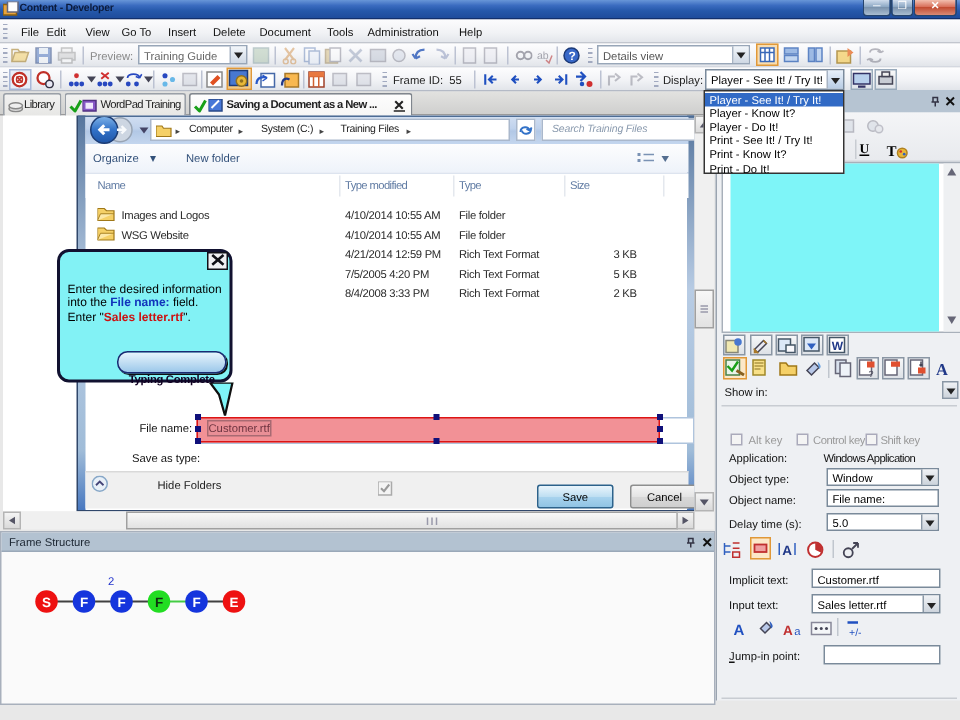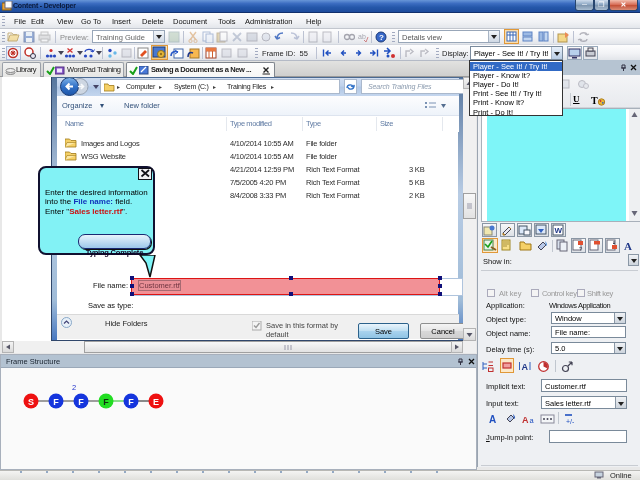--- a/index.html
+++ b/index.html
@@ -577,21 +577,20 @@
       <div id="footer">
         <svg style="position:absolute;left:4px;top:2px;" width="11" height="11">
             <circle cx="5.5" cy="5.5" r="5" fill="#e8f0f8" stroke="#88a8c8"></circle>
             <path d="M3 6.5 L5.5 4 L8 6.5" fill="none" stroke="#447" stroke-width="1.2"></path>
           </svg>
         <span style="position:absolute;left:17px;top:4px;font-size:7.5px;color:#222;margin-left:31px;">Hide Folders</span>
         <svg style="position:absolute;left:195px;top:6px;" width="10" height="10">
             <rect x="0" y="0" width="9" height="9" fill="#f4f4f4" stroke="#aaa"></rect>
             <path d="M2 4.5 L4 6.5 L7.5 2" fill="none" stroke="#9a9a9a" stroke-width="1.4"></path>
           </svg>
-        <span style="position:absolute;left:209px;top:6px;font-size:7.5px;color:#444;line-height:9px;display:block;width:90px;">Save in this format by default</span>
         <div style="position:absolute;left:301px;top:8px;width:51px;height:16px;background:linear-gradient(180deg,#eaf5fc,#bfdff2 50%,#a9d3ee 51%,#90c4e4);border:1px solid #2c628b;border-radius:2px;text-align:center;font-size:7.5px;padding-top:3px;">Save</div>
         <div style="position:absolute;left:363px;top:8px;width:46px;height:16px;background:linear-gradient(180deg,#f5f5f5,#e4e4e4 50%,#d8d8d8 51%,#cfcfcf);border:1px solid #8e8f8f;border-radius:2px;text-align:center;font-size:7.5px;padding-top:3px;">Cancel</div>
       </div>
     </div>
 
     <div class="abs" style="left:129px;top:201px;width:309px;height:17px;background:#f29196;border:1px solid #dd1414;"></div>
     <span class="abs" style="left:137px;top:204px;font-size:7.5px;color:#6e3440;background:#e98f96;outline:1px solid #a86a72;">Customer.rtf</span>
 
     <div class="abs" style="left:128px;top:199px;width:4px;height:4px;background:#10107a;"></div>
     <div class="abs" style="left:287px;top:199px;width:4px;height:4px;background:#10107a;"></div>
@@ -930,28 +929,20 @@
       <text x="30" y="23.5" font-size="9" font-weight="bold" fill="#fff" text-anchor="middle">S</text>
       <text x="55" y="23.5" font-size="9" font-weight="bold" fill="#fff" text-anchor="middle">F</text>
       <text x="80" y="23.5" font-size="9" font-weight="bold" fill="#fff" text-anchor="middle">F</text>
       <text x="105" y="23.5" font-size="9" font-weight="bold" fill="#103010" text-anchor="middle">F</text>
       <text x="130" y="23.5" font-size="9" font-weight="bold" fill="#fff" text-anchor="middle">F</text>
       <text x="155" y="23.5" font-size="9" font-weight="bold" fill="#fff" text-anchor="middle">E</text>
       <text x="71" y="9" font-size="7.5" fill="#2233cc">2</text>
     </svg>
   </div>
 
-  <div class="abs" id="statusbar">
-    <div style="position:absolute;left:20px;top:0px;width:420px;height:2px;background:repeating-linear-gradient(90deg,rgba(70,110,160,.55) 0 2px,transparent 2px 26px);"></div>
-    <svg style="position:absolute;left:594px;top:0px;" width="11" height="8">
-        <rect x="1" y="1" width="8" height="5" fill="#c8d4e0" stroke="#667"></rect>
-        <rect x="3" y="6" width="4" height="1.5" fill="#667"></rect>
-      </svg>
-    <span style="position:absolute;left:610px;top:0px;font-size:7.5px;color:#222;">Online</span>
-  </div>
 
   <div class="abs" id="ddlist">
     <div class="dditem" style="top:0.5px;background:#316ac5;color:#fff;">Player - See It! / Try It!</div>
     <div class="dditem" style="top:9.7px;">Player - Know It?</div>
     <div class="dditem" style="top:18.9px;">Player - Do It!</div>
     <div class="dditem" style="top:28.1px;">Print - See It! / Try It!</div>
     <div class="dditem" style="top:37.3px;">Print - Know It?</div>
     <div class="dditem" style="top:46.5px;">Print - Do It!</div>
   </div>
 </div>

